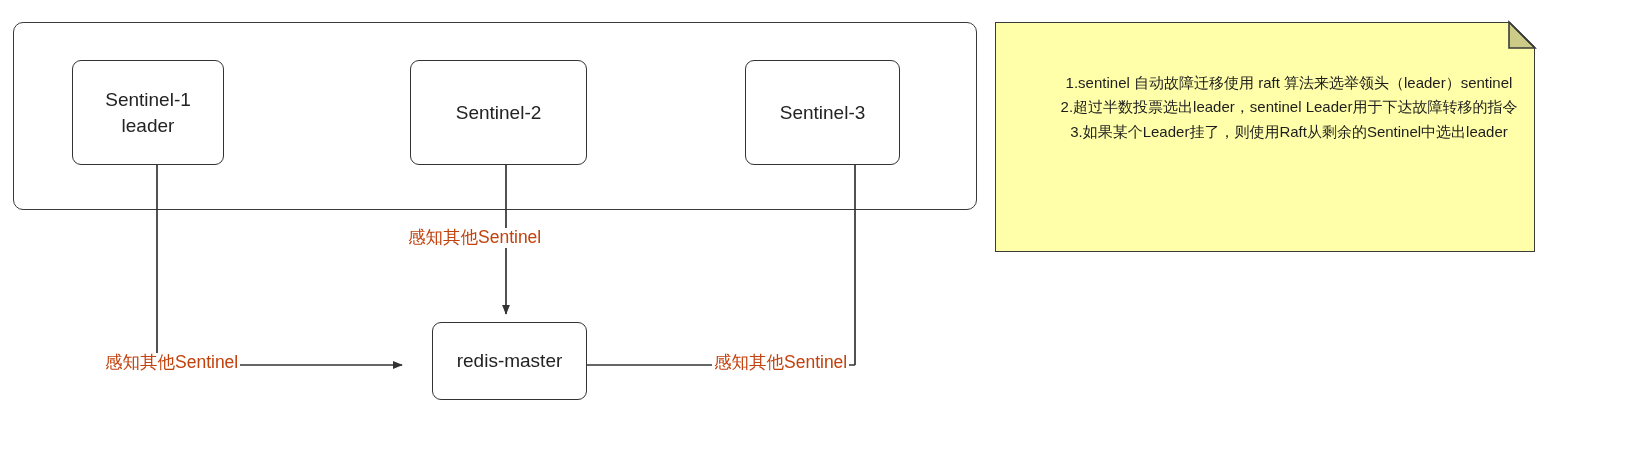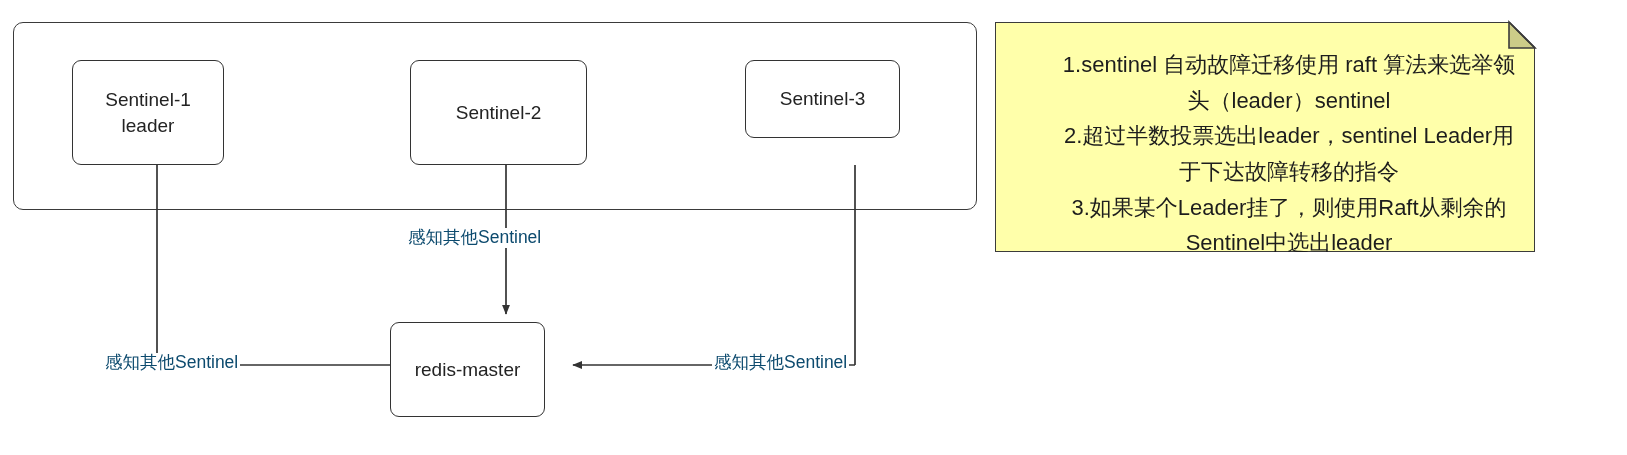--- a/index.html
+++ b/index.html
@@ -44,21 +44,21 @@
   .container-box {
     position: absolute;
     box-sizing: border-box;
     border: 1.6px solid #3a3a3a;
     border-radius: 10px;
     background: transparent;
   }
   .edge-label {
     position: absolute;
     font-size: 17.5px;
-    color: #0c4a6e;
+    color: #c2410c;
     background: #ffffff;
     white-space: nowrap;
     line-height: 1;
     padding: 1px 2px;
   }
   .note {
     position: absolute;
     box-sizing: border-box;
     background: #ffffaa;
     border: 1.6px solid #3b3b3b;
@@ -66,23 +66,23 @@
   }
   .note-fold {
     position: absolute;
     width: 0;
     height: 0;
   }
   .note-text {
     position: absolute;
     left: 16px;
     right: 16px;
-    top: 24px;
+    top: 48px;
     text-align: center;
-    font-size: 22px;
+    font-size: 15px;
     line-height: 1.62;
     white-space: pre-line;
     margin-left: 48px;
   }
 </style>
 </head>
 <body>
 
 <div id="diagram-root">
 
@@ -108,23 +108,23 @@
       <path d="M855,165 L855,365" stroke="#333333" stroke-width="1.7" fill="none"></path>
       <path d="M855,365 L573,365" stroke="#333333" stroke-width="1.7" fill="none" marker-end="url(#arrowhead)"></path>
     </g>
   </svg>
 
   <div class="node-box" id="node-sentinel-1" style="left: 72px; top: 60px; width: 152px; height: 105px;">Sentinel-1
 leader</div>
 
   <div class="node-box" id="node-sentinel-2" style="left: 410px; top: 60px; width: 177px; height: 105px;">Sentinel-2</div>
 
-  <div class="node-box" id="node-sentinel-3" style="left: 745px; top: 60px; width: 155px; height: 78px;">Sentinel-3</div>
+  <div class="node-box" id="node-sentinel-3" style="left: 745px; top: 60px; width: 155px; height: 105px;">Sentinel-3</div>
 
-  <div class="node-box" id="node-redis-master" style="left: 390px; top: 322px; width: 155px; height: 95px;">redis-master</div>
+  <div class="node-box" id="node-redis-master" style="left: 432px; top: 322px; width: 155px; height: 78px;">redis-master</div>
 
   <div class="edge-label" id="label-edge-1" style="left: 103px; top: 353px;">感知其他Sentinel</div>
 
   <div class="edge-label" id="label-edge-2" style="left: 406px; top: 228px;">感知其他Sentinel</div>
 
   <div class="edge-label" id="label-edge-3" style="left: 712px; top: 353px;">感知其他Sentinel</div>
 
   <div class="note" id="raft-note" style="left: 995px; top: 22px; width: 540px; height: 230px; clip-path: polygon(0px 0px, calc(100% - 26px) 0px, 100% 26px, 100% 100%, 0px 100%);">
     <div class="note-text">1.sentinel 自动故障迁移使用 raft 算法来选举领头（leader）sentinel
 2.超过半数投票选出leader，sentinel Leader用于下达故障转移的指令

